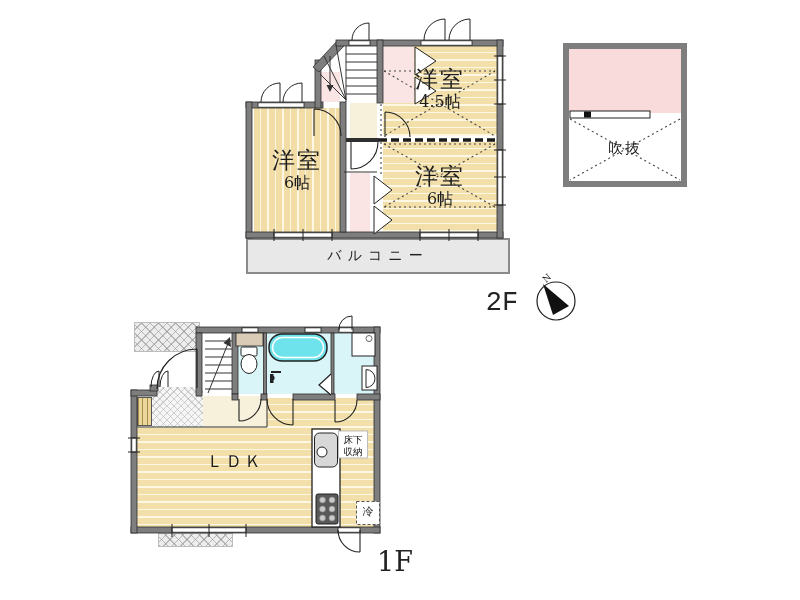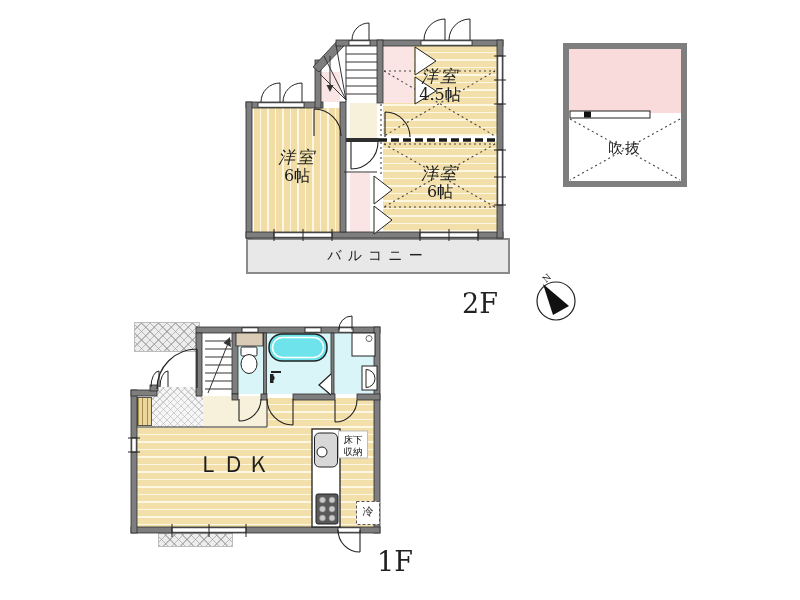--- a/index.html
+++ b/index.html
@@ -20,21 +20,21 @@
                      repeating-linear-gradient(-45deg,rgba(140,140,140,.55) 0 1px,transparent 1px 6px);
     border:1px solid #bdbdbd;}
   .tilehatch{background-color:#f6f6f6;
     background-image:repeating-linear-gradient(45deg,rgba(160,160,160,.45) 0 1px,transparent 1px 5px),
                      repeating-linear-gradient(-45deg,rgba(160,160,160,.45) 0 1px,transparent 1px 5px);}
   .louver{background:repeating-linear-gradient(90deg,#a98f4e 0 1px,#ecd79b 1px 4.5px);border:1px solid #555;}
   svg.overlay{position:absolute;left:0;top:0;z-index:5;}
   .lbl{position:absolute;z-index:6;text-align:center;color:#1d1d1d;line-height:1.18;}
   .lbl .l1{display:block;}
   .lbl .l2{display:block;}
-  .room-name{font-size:17px;letter-spacing:2px;font-style:italic;}
+  .room-name{font-size:23px;letter-spacing:2px;}
   .room-size{font-size:16px;}
   .floor-tag{font-size:27px;color:#222;}
 </style>
 </head>
 <body>
 
 <div class="stage">
 
   <div class="fill stripes-v" style="left:254px;top:108px;width:86px;height:124px;"></div>
   <div class="fill stripes-h" style="left:383px;top:46px;width:114px;height:90px;"></div>
@@ -248,29 +248,29 @@
     <span class="l1 room-name">洋室</span>
     <span class="l2 room-size">6帖</span>
   </div>
   <div class="lbl" style="left:246px;top:247px;width:264px;font-size:14px;letter-spacing:6px;color:#222;">
     <span>バルコニー</span>
   </div>
   <div class="lbl" style="left:569px;top:140px;width:112px;font-size:15px;letter-spacing:2px;">
     <span>吹抜</span>
   </div>
   <div class="lbl" style="left:160px;top:451px;width:150px;">
-    <span class="l1" style="font-size:23px;letter-spacing:2px;text-align:center;">ＬＤＫ</span>
+    <span class="l1" style="font-size:17px;letter-spacing:2px;text-align:center;">ＬＤＫ</span>
   </div>
   <div class="lbl" style="left:338px;top:434px;width:30px;font-size:9.5px;line-height:1.25;color:#111;">
     <span class="l1">床下</span>
     <span class="l2">収納</span>
   </div>
   <div class="lbl" style="left:356px;top:506px;width:24px;font-size:11px;">
     <span>冷</span>
   </div>
-  <div class="lbl floor-tag" style="left:450px;top:288px;width:60px;">
+  <div class="lbl floor-tag" style="left:472px;top:288px;width:60px;font-family:Liberation Mono, monospace;">
     <span>2F</span>
   </div>
   <div class="lbl floor-tag" style="left:365px;top:546px;width:60px;">
     <span>1F</span>
   </div>
 
 </div>
 
 </body></html>

